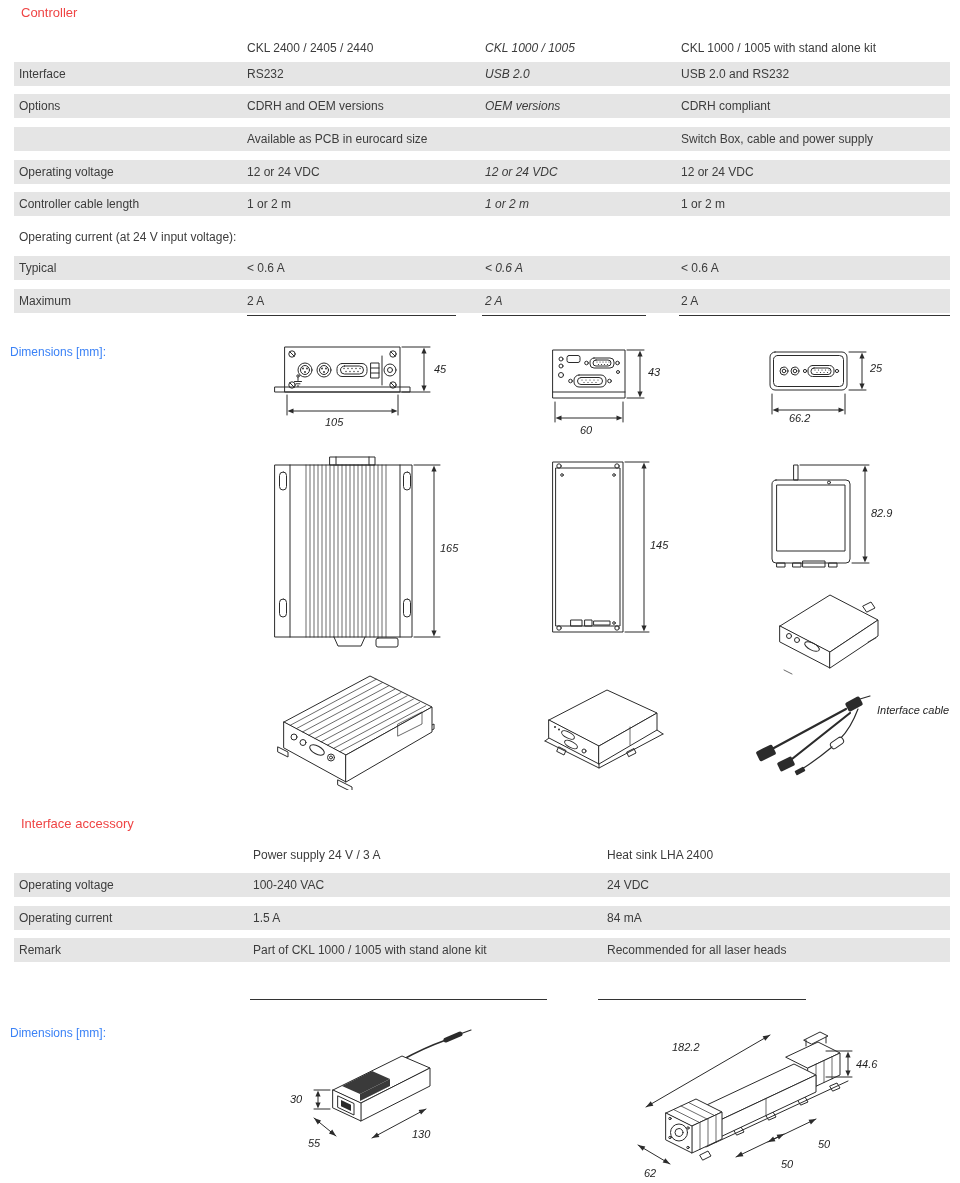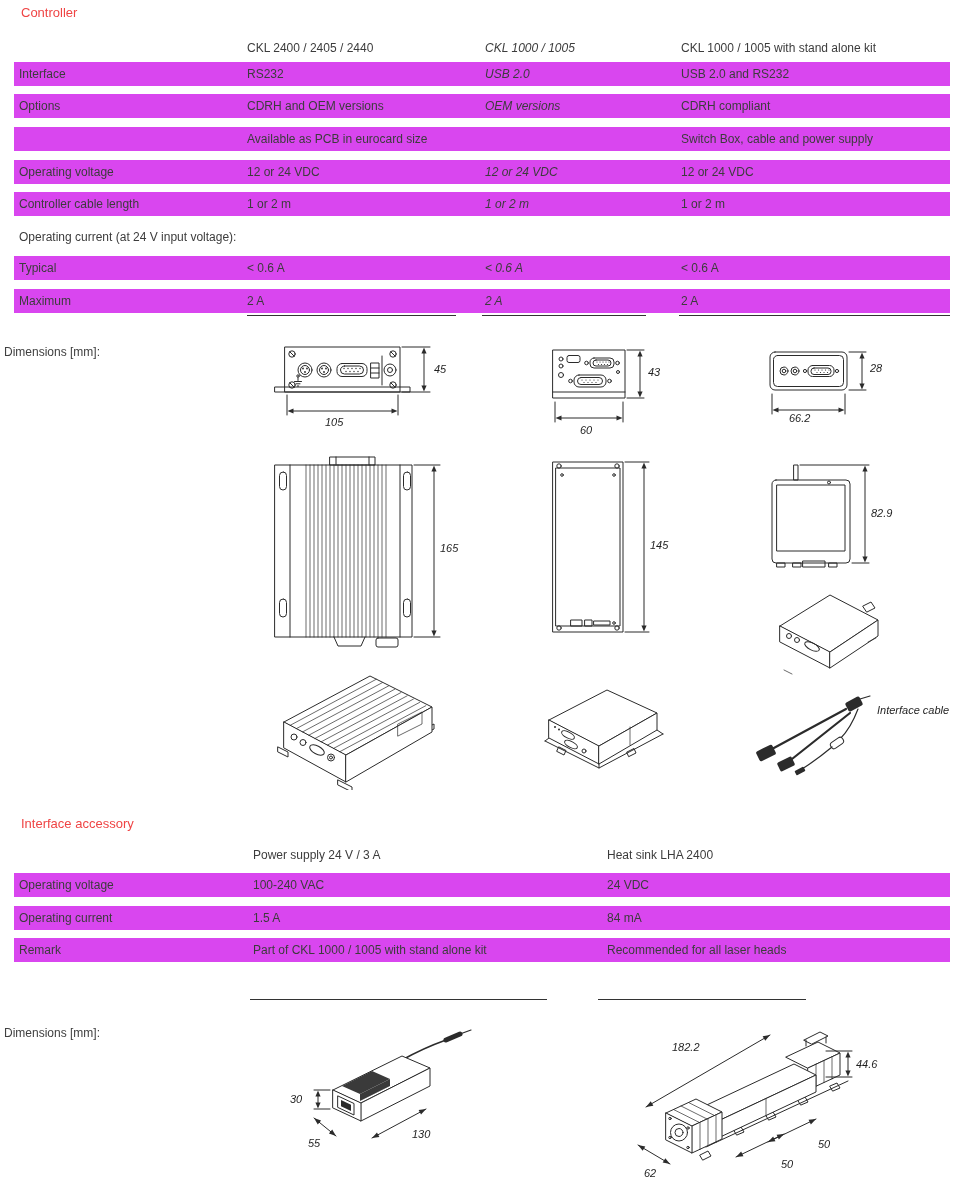--- a/index.html
+++ b/index.html
@@ -3,32 +3,32 @@
 <meta charset="utf-8">
 <style>
   * { box-sizing: border-box; }
   html,body { margin:0; padding:0; background:#fff; }
   #page {
     position:relative; width:960px; height:1183px; background:#fff;
     font-family:"Liberation Sans", sans-serif; color:#3c3c3c; overflow:hidden;
   }
   .sec-heading { position:absolute; left:21px; font-size:13px; color:#ef4444; white-space:nowrap; }
   .trow { position:absolute; left:14px; width:936px; height:24px; display:flex; align-items:center; }
-  .shade { background:#d946ef; }
+  .shade { background:#e5e5e5; }
   .cell { font-size:12px; white-space:nowrap; overflow:hidden; }
   .t1 .c0 { width:233px; padding-left:5px; }
   .t1 .c1 { width:238px; }
   .t1 .c2 { width:196px;font-style:italic; }
   .t1 .c3 { flex:1; }
   .t2 .c0 { width:239px; padding-left:5px; }
   .t2 .c1 { width:348px; }
   .t2 .c2 { flex:1;margin-left:6px; }
   .sub { font-size:12px; padding-left:5px; }
   .uline { position:absolute; height:1px; background:#333; }
-  .dimlab { position:absolute; left:4px; font-size:12px; color:#404040; }
+  .dimlab { position:absolute; left:10px; font-size:12px; color:#3b82f6; }
   .drawing { position:absolute; }
   .drawing svg { position:absolute; left:0; top:0; }
   .dim { position:absolute; font-style:italic; font-size:11px; color:#1f1f1f; white-space:nowrap; }
 </style>
 </head>
 <body>
 
 <div id="page">
 
   <div class="sec-heading" style="top:5px">Controller</div>
@@ -214,21 +214,21 @@
           <circle cx="62" cy="26.5" r="0.6" fill="#2b2b2b" stroke="none"></circle>
           <circle cx="65.5" cy="26.5" r="0.6" fill="#2b2b2b" stroke="none"></circle>
         <path d="M87,6h17M87,44h17M100,10v30"></path>
         <path d="M100,6.5L97.4,12.5L102.6,12.5Z" fill="#2b2b2b" stroke="none"></path>
         <path d="M100,43.5L97.4,37.5L102.6,37.5Z" fill="#2b2b2b" stroke="none"></path>
         <path d="M10,48v20M83,48v20M14,64h65"></path>
         <path d="M10.5,64L16.5,61.4L16.5,66.6Z" fill="#2b2b2b" stroke="none"></path>
         <path d="M82.5,64L76.5,61.4L76.5,66.6Z" fill="#2b2b2b" stroke="none"></path>
       </g>
     </svg>
-    <span class="dim" style="left:108px;top:16px">28</span>
+    <span class="dim" style="left:108px;top:16px">25</span>
     <span class="dim" style="left:27px;top:66px">66.2</span>
   </div>
 
   <div class="drawing" style="left:262px;top:452px;width:200px;height:205px">
     <svg width="200" height="205" viewBox="0 0 200 205">
       <g stroke="#2b2b2b" fill="none" stroke-width="1" stroke-linecap="round" stroke-linejoin="round">
         <rect x="68" y="5" width="45" height="8"></rect>
         <path d="M74,5v8M107,5v8"></path>
         <rect x="13" y="13" width="137" height="172"></rect>
         <path d="M28,13V185M138,13V185"></path>

